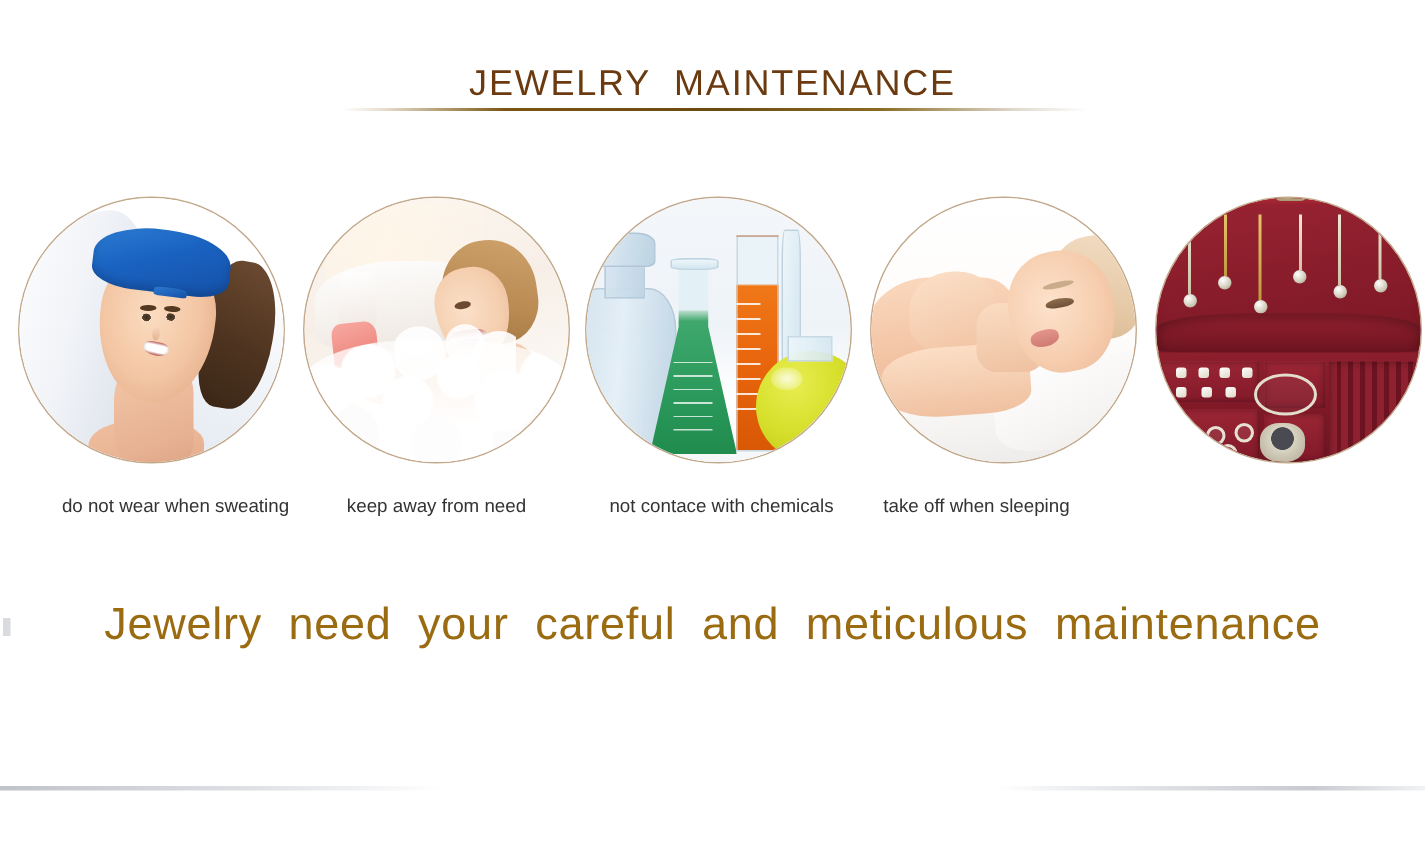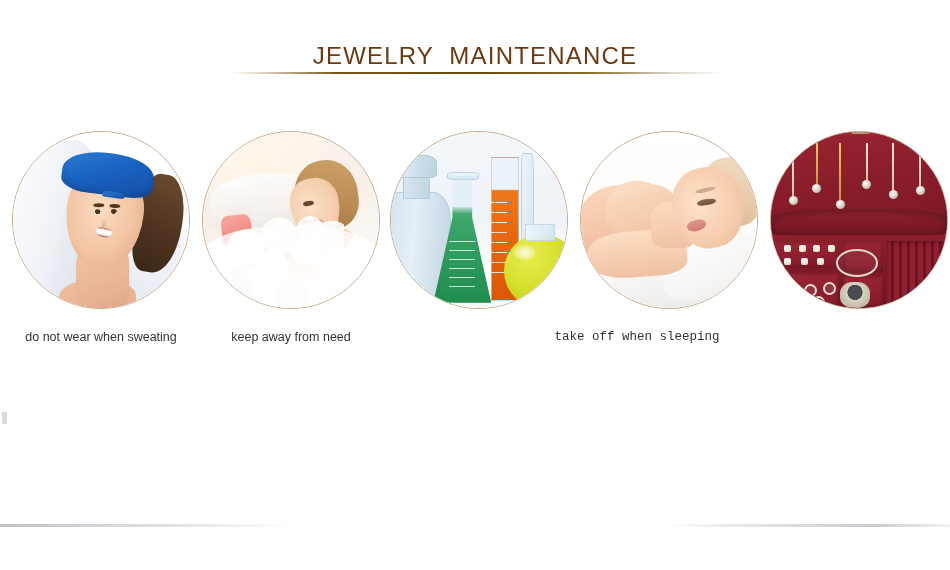--- a/index.html
+++ b/index.html
@@ -653,21 +653,23 @@
             </div>
             <div class="s5-bangle"></div>
             <div class="s5-watch"></div>
           </div>
         </div>
       </div>
     </div>
 
   </div>
 
-  <div class="caption" style="left:0px;   width:202px;">do not wear when sweating</div>
+  <div class="caption" style="left:16px;   width:202px;">do not wear when sweating</div>
   <div class="caption" style="left:200px; width:182px;">keep away from need</div>
-  <div class="caption" style="left:546px; width:182px;font-family:Liberation Mono, monospace;">take off when sleeping</div>
-
+  <div class="caption" style="left:378px; width:206px;">not contace with chemicals</div>
+  <div class="caption" style="left:560px; width:182px;">take off when sleeping</div>
+
+  <div class="tagline">Jewelry  need  your  careful  and  meticulous  maintenance</div>
 
   <div class="artifact-left"></div>
   <div class="seam"></div>
 
 </div>
 
 </body></html>

